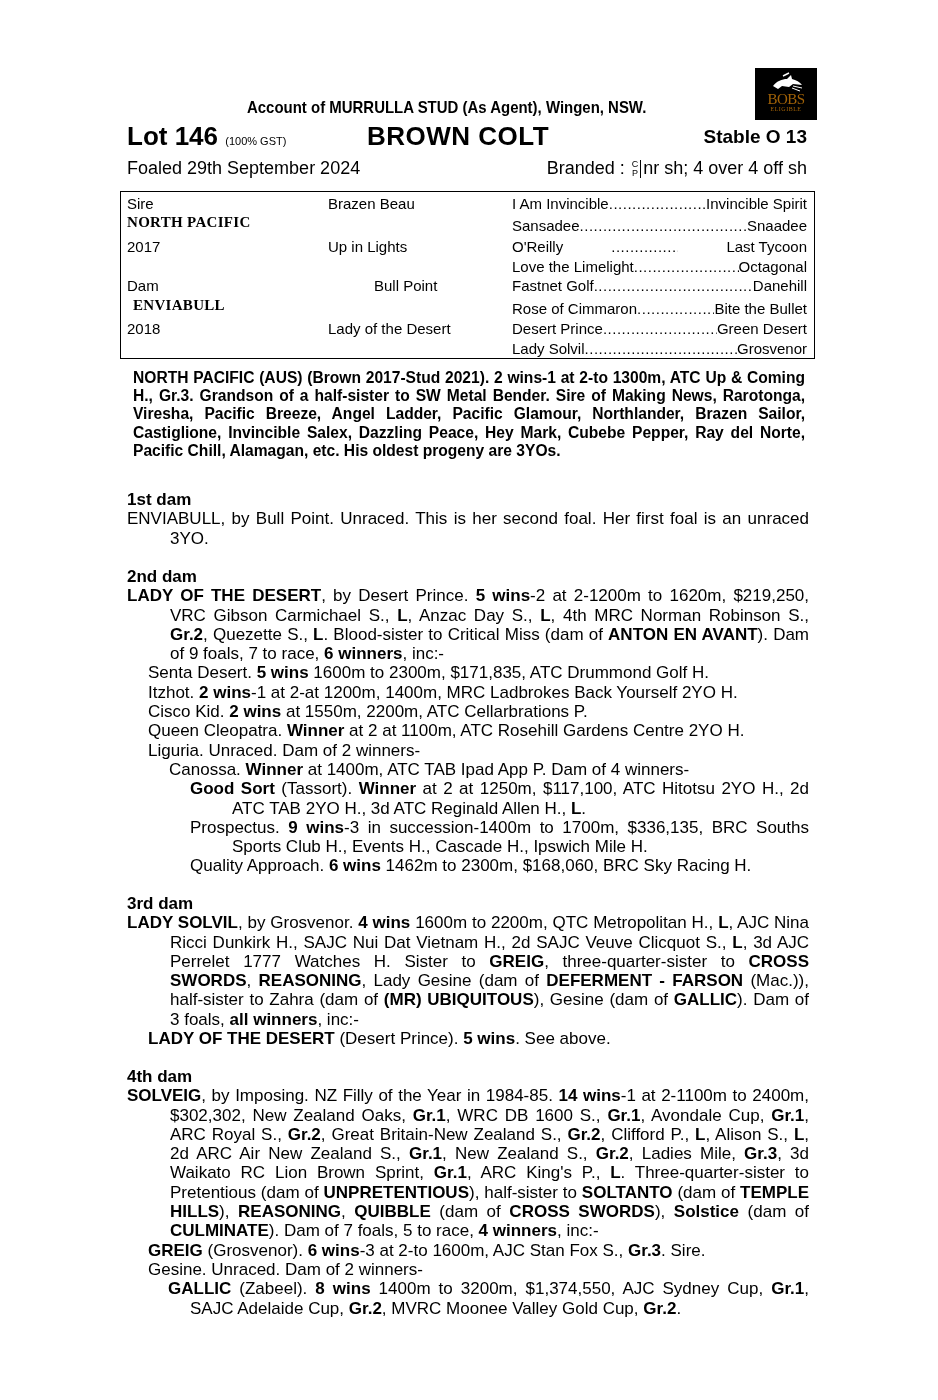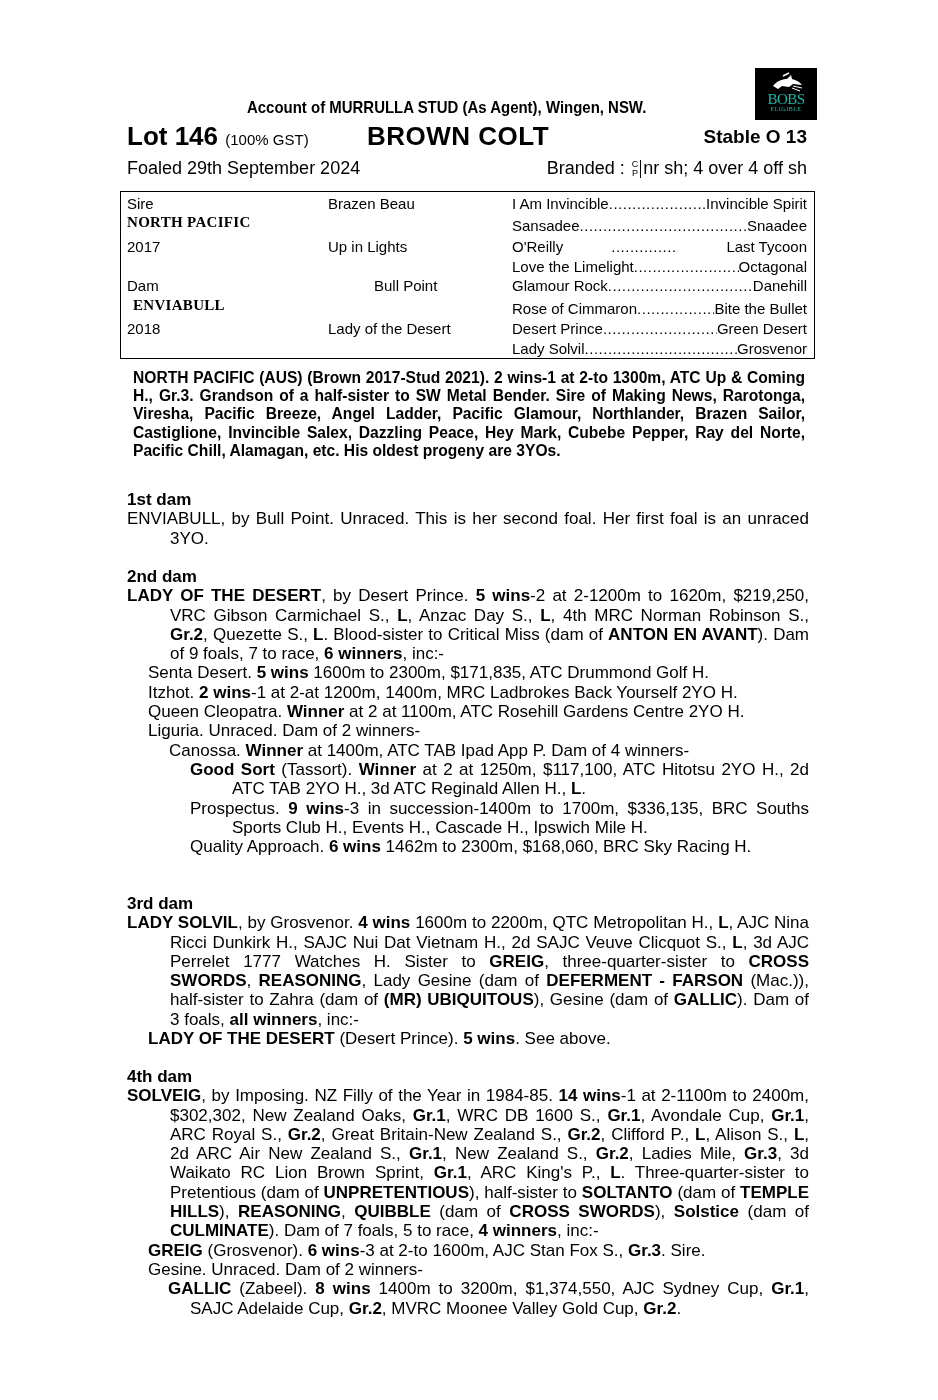--- a/index.html
+++ b/index.html
@@ -1,26 +1,26 @@
 <!DOCTYPE html>
 <html><head>
 <meta charset="utf-8">
 <style>
   html, body { margin: 0; padding: 0; background: #ffffff; }
   body { width: 938px; height: 1400px; position: relative; color: #000; font-family: "Liberation Sans", sans-serif; overflow: hidden; }
   .page { position: absolute; left: 0; top: 0; width: 938px; height: 1400px; }
 
-  .logo { position: absolute; left: 755px; top: 68px; width: 62px; height: 52px; background: #000; color: #14b8a6; text-align: center; }
+  .logo { position: absolute; left: 755px; top: 68px; width: 62px; height: 52px; background: #000; color: #a16207; text-align: center; }
   .logo svg { display: block; margin: 4px auto 0; }
   .logo .bobs { font-family: "Liberation Serif", serif; font-size: 15px; line-height: 14px; letter-spacing: -0.5px; }
   .logo .elig { font-family: "Liberation Serif", serif; font-size: 6px; line-height: 7px; letter-spacing: 0.5px; }
 
   .account { position: absolute; left: 247px; top: 98px; font-size: 17px; font-weight: bold; transform: scaleX(0.88); transform-origin: left top; white-space: nowrap; }
   .lot { position: absolute; left: 127px; top: 121px; font-size: 26px; font-weight: bold; white-space: nowrap; }
-  .lot .gst { font-size: 15px; font-weight: normal; }
+  .lot .gst { font-size: 11px; font-weight: normal; }
   .colt { position: absolute; left: 367px; top: 121px; font-size: 26px; font-weight: bold; letter-spacing: 0.5px; white-space: nowrap; }
   .stable { position: absolute; right: 131px; top: 126px; font-size: 19px; font-weight: bold; white-space: nowrap; }
   .foaled { position: absolute; left: 127px; top: 158px; font-size: 18px; white-space: nowrap; text-align: center; }
   .branded { position: absolute; right: 131px; top: 158px; font-size: 18px; white-space: nowrap; }
   .brandmark { display: inline-block; vertical-align: -2px; font-size: 9px; line-height: 9px; text-align: center; border-right: 1px solid #000; padding-right: 2px; margin: 0 2px; }
 
   .pedigree { position: absolute; left: 120px; top: 191px; width: 695px; height: 168px; border: 1.5px solid #000; box-sizing: border-box; }
   .ped-cell { position: absolute; font-size: 15px; white-space: nowrap; }
   .ped-big { font-size: 15px; font-weight: 900; letter-spacing: 0.3px; font-family: Liberation Serif, serif; }
   .ped-line { position: absolute; left: 391px; width: 295px; font-size: 15px; display: flex; white-space: nowrap; }
@@ -96,21 +96,21 @@
         <span>O'Reilly</span>
         <span class="dots"></span>
         <span>Last Tycoon</span>
       </div>
     <div class="ped-line" style="top:66px;">
         <span>Love the Limelight</span>
         <span class="dots"></span>
         <span>Octagonal</span>
       </div>
     <div class="ped-line" style="top:85px;">
-        <span>Glamour Rock</span>
+        <span>Fastnet Golf</span>
         <span class="dots"></span>
         <span>Danehill</span>
       </div>
     <div class="ped-line" style="top:108px;">
         <span>Rose of Cimmaron</span>
         <span class="dots"></span>
         <span>Bite the Bullet</span>
       </div>
     <div class="ped-line" style="top:128px;">
         <span>Desert Prince</span>
@@ -129,20 +129,21 @@
   <div class="section" style="top:490px;">
     <h3>1st dam</h3>
     <p class="p hang0">ENVIABULL, by Bull Point. Unraced. This is her second foal. Her first foal is an unraced 3YO.</p>
   </div>
 
   <div class="section" style="top:567px;">
     <h3>2nd dam</h3>
     <p class="p hang0"><b>LADY OF THE DESERT</b><span>, by Desert Prince. </span><b>5 wins</b><span>-2 at 2-1200m to 1620m, $219,250, VRC Gibson Carmichael S., </span><b>L</b><span>, Anzac Day S., </span><b>L</b><span>, 4th MRC Norman Robinson S., </span><b>Gr.2</b><span>, Quezette S., </span><b>L</b><span>. Blood-sister to Critical Miss (dam of </span><b>ANTON EN AVANT</b><span>). Dam of 9 foals, 7 to race, </span><b>6 winners</b><span>, inc:-</span></p>
     <p class="p lvl1"><span>Senta Desert. </span><b>5 wins</b><span> 1600m to 2300m, $171,835, ATC Drummond Golf H.</span></p>
     <p class="p lvl1"><span>Itzhot. </span><b>2 wins</b><span>-1 at 2-at 1200m, 1400m, MRC Ladbrokes Back Yourself 2YO H.</span></p>
+    <p class="p lvl1"><span>Cisco Kid. </span><b>2 wins</b><span> at 1550m, 2200m, ATC Cellarbrations P.</span></p>
     <p class="p lvl1"><span>Queen Cleopatra. </span><b>Winner</b><span> at 2 at 1100m, ATC Rosehill Gardens Centre 2YO H.</span></p>
     <p class="p lvl1"><span>Liguria. Unraced. Dam of 2 winners-</span></p>
     <p class="p lvl2"><span>Canossa. </span><b>Winner</b><span> at 1400m, ATC TAB Ipad App P. Dam of 4 winners-</span></p>
     <p class="p hang3"><b>Good Sort</b><span> (Tassort). </span><b>Winner</b><span> at 2 at 1250m, $117,100, ATC Hitotsu 2YO H., 2d ATC TAB 2YO H., 3d ATC Reginald Allen H., </span><b>L</b><span>.</span></p>
     <p class="p hang3"><span>Prospectus. </span><b>9 wins</b><span>-3 in succession-1400m to 1700m, $336,135, BRC Souths Sports Club H., Events H., Cascade H., Ipswich Mile H.</span></p>
     <p class="p lvl3"><span>Quality Approach. </span><b>6 wins</b><span> 1462m to 2300m, $168,060, BRC Sky Racing H.</span></p>
   </div>
 
   <div class="section" style="top:894px;">
     <h3>3rd dam</h3>

